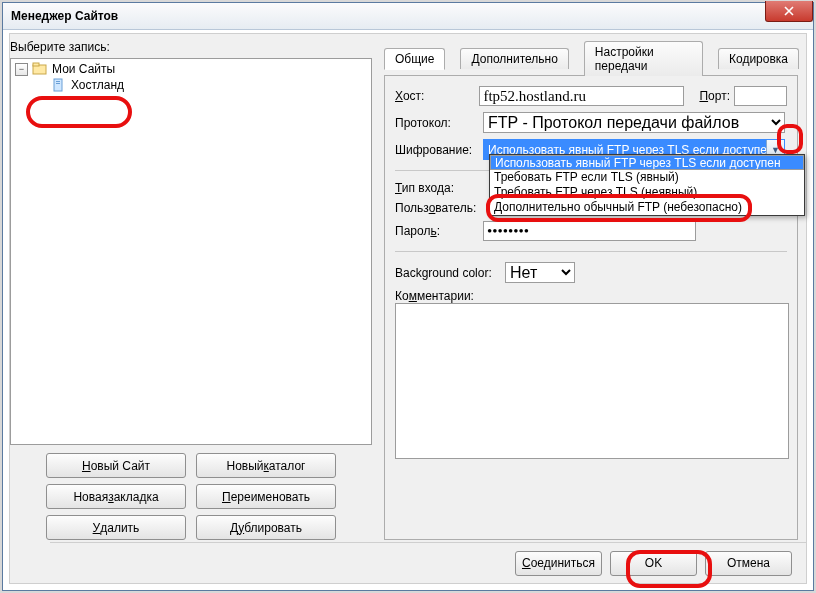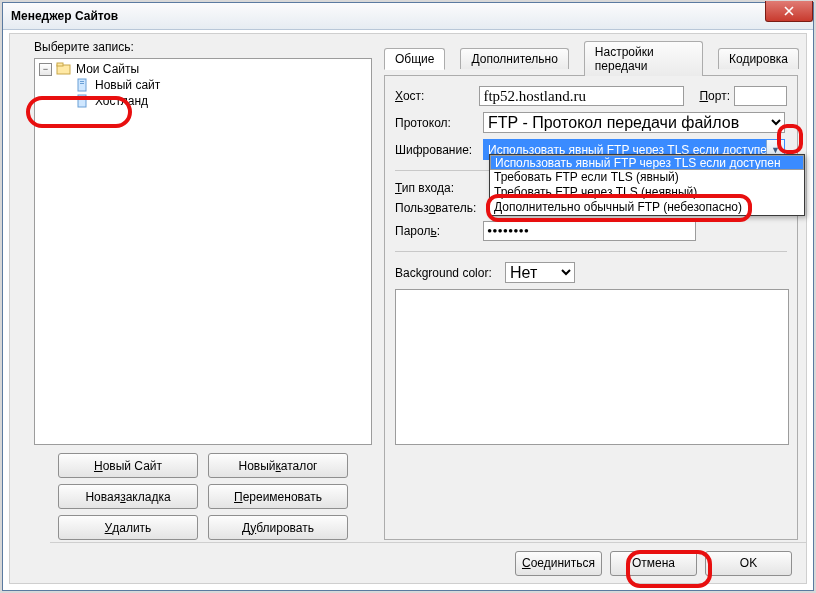--- a/index.html
+++ b/index.html
@@ -66,21 +66,21 @@
     border: 1px solid #cfcfcf;
     box-sizing: border-box;
   }
   .main-row {
     display: flex;
     height: 510px;
   }
   
   .left {
     width: 370px;
-    padding: 6px 8px 4px 24px;
+    padding: 6px 8px 4px 0;
     box-sizing: border-box;
     display: flex;
     flex-direction: column;
   }
   .left-label { margin-bottom: 4px; }
   .tree {
     flex: 1;
     background: #fff;
     border: 1px solid #9c9c9c;
     padding: 2px 0;
@@ -308,30 +308,20 @@
             <span class="tree-text">Мои Сайты</span>
           </div>
           <div class="tree-item level1">
             <span class="site-ico">
               <svg width="16" height="14">
                   <rect x="3" y="1" width="8" height="12" fill="#cfe7ff" stroke="#6a9fd6"></rect>
                   <rect x="5" y="3" width="4" height="1" fill="#6a9fd6"></rect>
                   <rect x="5" y="5" width="4" height="1" fill="#6a9fd6"></rect>
                 </svg>
             </span>
-            <span class="tree-text">Новый сайт</span>
-          </div>
-          <div class="tree-item level1">
-            <span class="site-ico">
-              <svg width="16" height="14">
-                  <rect x="3" y="1" width="8" height="12" fill="#cfe7ff" stroke="#6a9fd6"></rect>
-                  <rect x="5" y="3" width="4" height="1" fill="#6a9fd6"></rect>
-                  <rect x="5" y="5" width="4" height="1" fill="#6a9fd6"></rect>
-                </svg>
-            </span>
             <span class="tree-text">Хостланд</span>
           </div>
         </div>
 
         <div class="left-buttons">
           <div class="std-btn"><span class="u">Н</span>овый Сайт</div>
           <div class="std-btn">Новый <span class="u">к</span>аталог</div>
           <div class="std-btn">Новая <span class="u">з</span>акладка</div>
           <div class="std-btn"><span class="u">П</span>ереименовать</div>
           <div class="std-btn"><span class="u">У</span>далить</div>
@@ -389,40 +379,41 @@
 
             <div class="divider"></div>
 
             <div class="row">
               <span style="width:110px">Background color:</span>
               <select class="sel" style="width:70px">
                 <option>Нет</option>
               </select>
             </div>
 
+            <div style="margin-top:4px">Ко<span class="u">м</span>ментарии:</div>
             <textarea class="comments" style=""></textarea>
 
           </div>
         </div>
       </div>
     </div>
 
     <div class="dropdown">
       <div class="dd-item sel">Использовать явный FTP через TLS если доступен</div>
       <div class="dd-item">Требовать FTP если TLS (явный)</div>
       <div class="dd-item">Требовать FTP через TLS (неявный)</div>
       <div class="dd-item">Дополнительно обычный FTP (небезопасно)</div>
     </div>
 
     <div class="bottom">
       <div class="dlg-btn">
           <span><span class="u">С</span>оединиться</span>
         </div>
+      <div class="dlg-btn">OK</div>
       <div class="dlg-btn">Отмена</div>
-      <div class="dlg-btn">OK</div>
     </div>
 
     <div class="ring" style="left:16px; top:62px; width:98px; height:24px;"></div>
     <div class="ring" style="left:767px; top:90px; width:18px; height:22px; border-radius:10px;"></div>
     <div class="ring" style="left:476px; top:160px; width:258px; height:20px; border-radius:12px;"></div>
     <div class="ring" style="left:616px; top:516px; width:78px; height:30px; border-radius:14px;"></div>
 
   </div>
 </div>
 

